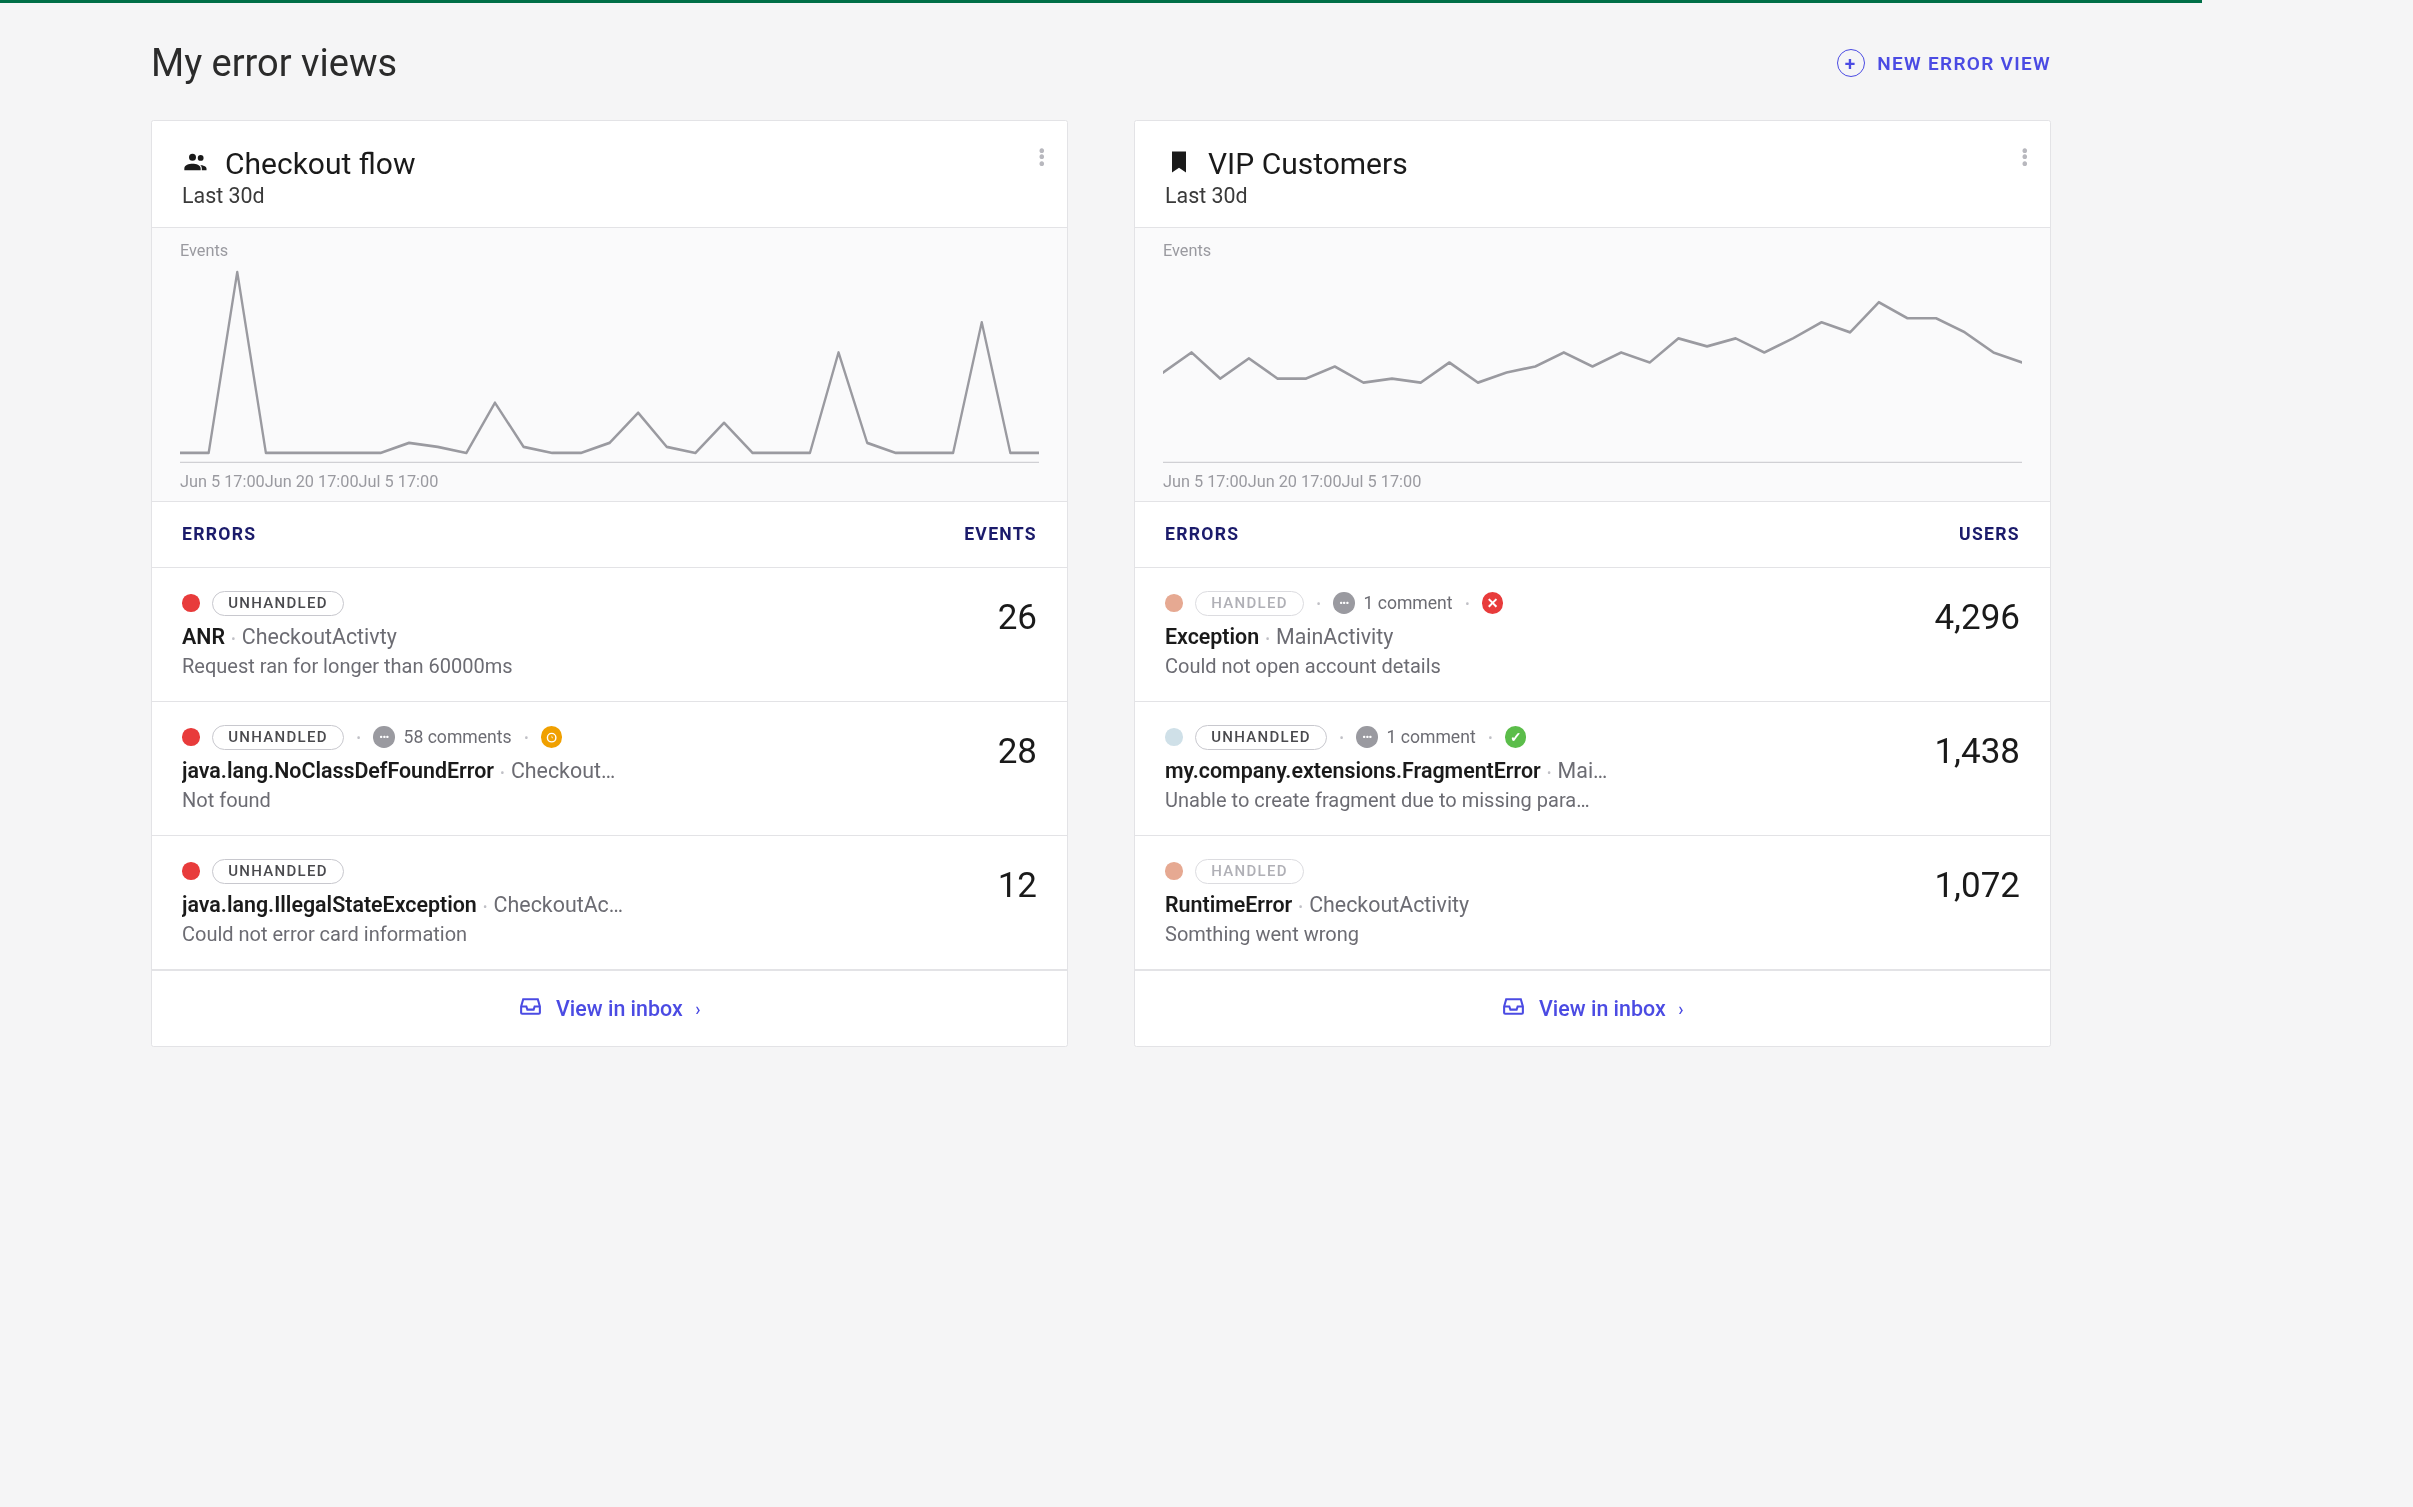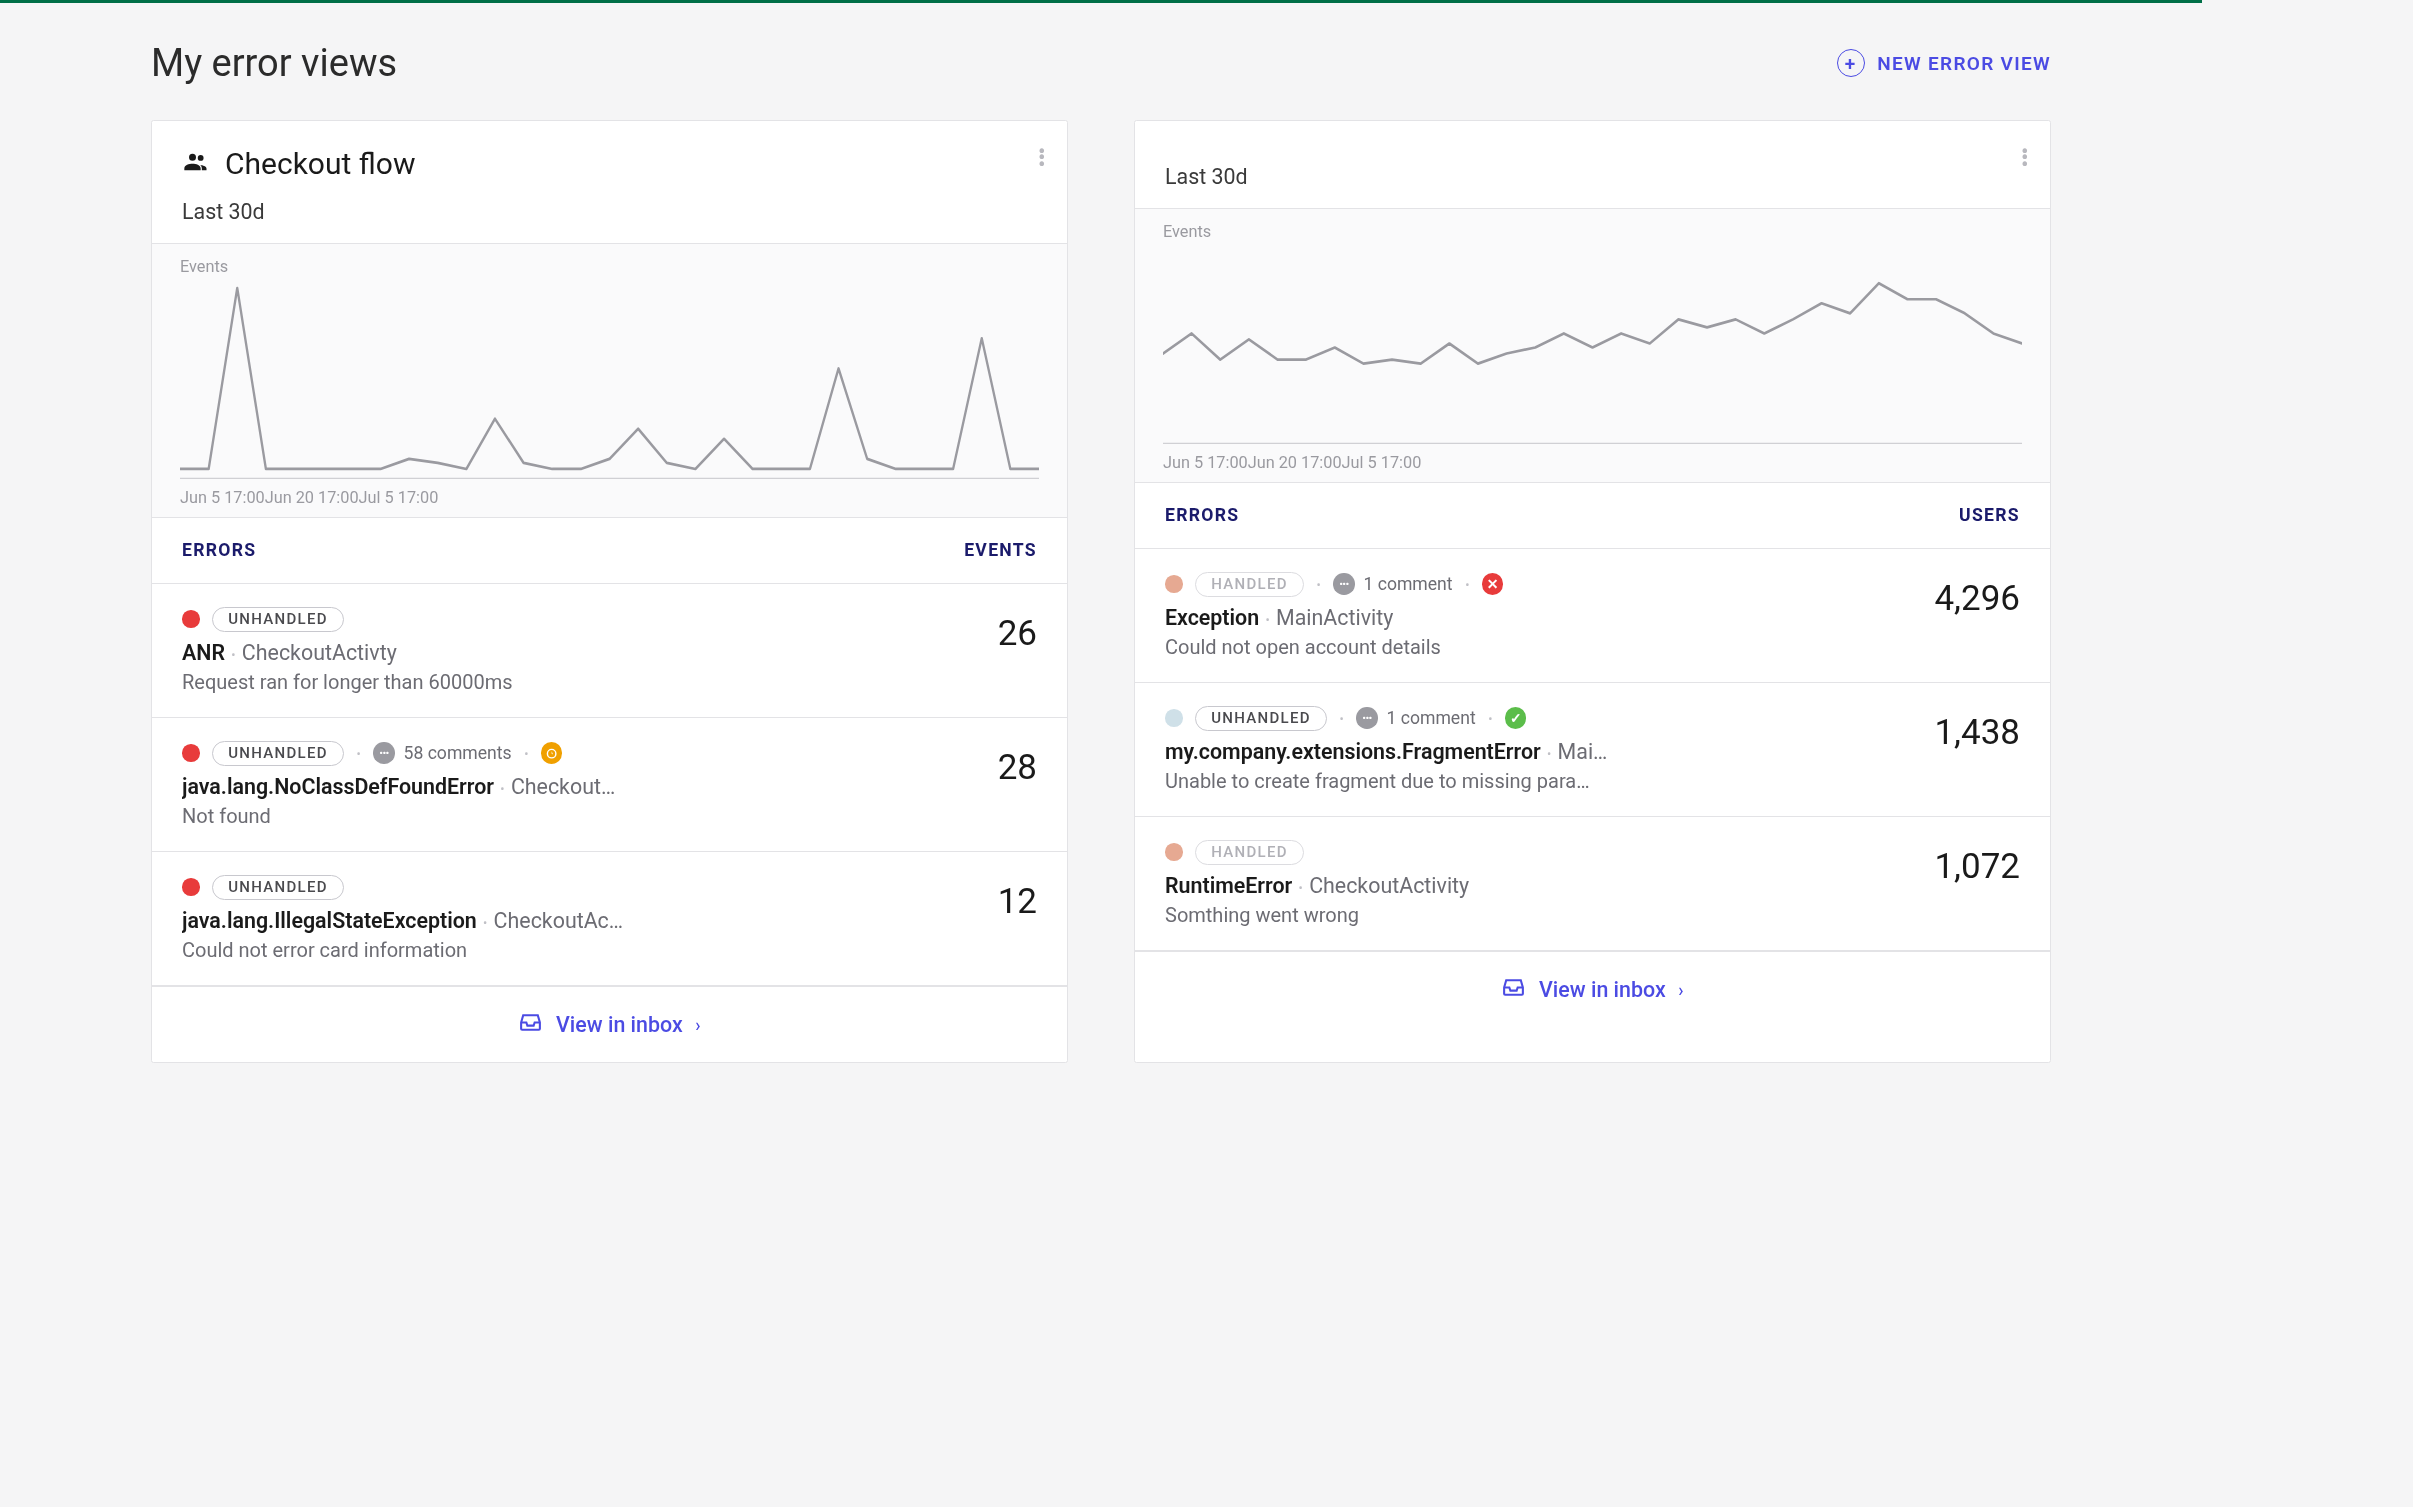--- a/index.html
+++ b/index.html
@@ -80,21 +80,21 @@
     gap: 15px;
   }
   .card-title {
     font-size: 30px;
     font-weight: 400;
     margin: 0;
   }
   .card-sub {
     font-size: 21.4px;
     color: #3a3a3a;
-    margin-top: 18px;
+    margin-top: 2px;
   }
   .card-menu {
     position: absolute;
     right: 22.6px;
     top: 28px;
     color: #b8b8be;
     font-size: 22.6px;
     cursor: pointer;
     letter-spacing: -1.3px;
   }
@@ -344,20 +344,26 @@
             <span><svg viewBox="0 0 24 24" fill="none" stroke="#4b4be3" stroke-width="2">
                 <path d="M3 12l2-7h14l2 7v6a1 1 0 01-1 1H4a1 1 0 01-1-1v-6z"></path>
                 <path d="M3 12h5l1 3h6l1-3h5"></path>
               </svg></span>
             <span>View in inbox</span>
             <span class="chev">›</span>
           </span></div>
       </div>
       <div class="card">
         <div class="card-head">
+          <div class="card-title-row">
+            <span class="card-icon"><svg viewBox="0 0 24 24" fill="#1a1a1a">
+                <path d="M6 3h12v18l-6-4-6 4V3z"></path>
+              </svg></span>
+            <h2 class="card-title">VIP Customers</h2>
+          </div>
           <div class="card-sub">Last 30d</div>
           <div class="card-menu">
             <span>•</span>
             <span>•</span>
             <span>•</span>
           </div>
         </div>
         <div class="chart-area">
           <div class="chart-ylabel">Events</div>
           <svg class="chart-svg" viewBox="0 0 1460 300" preserveAspectRatio="none">

